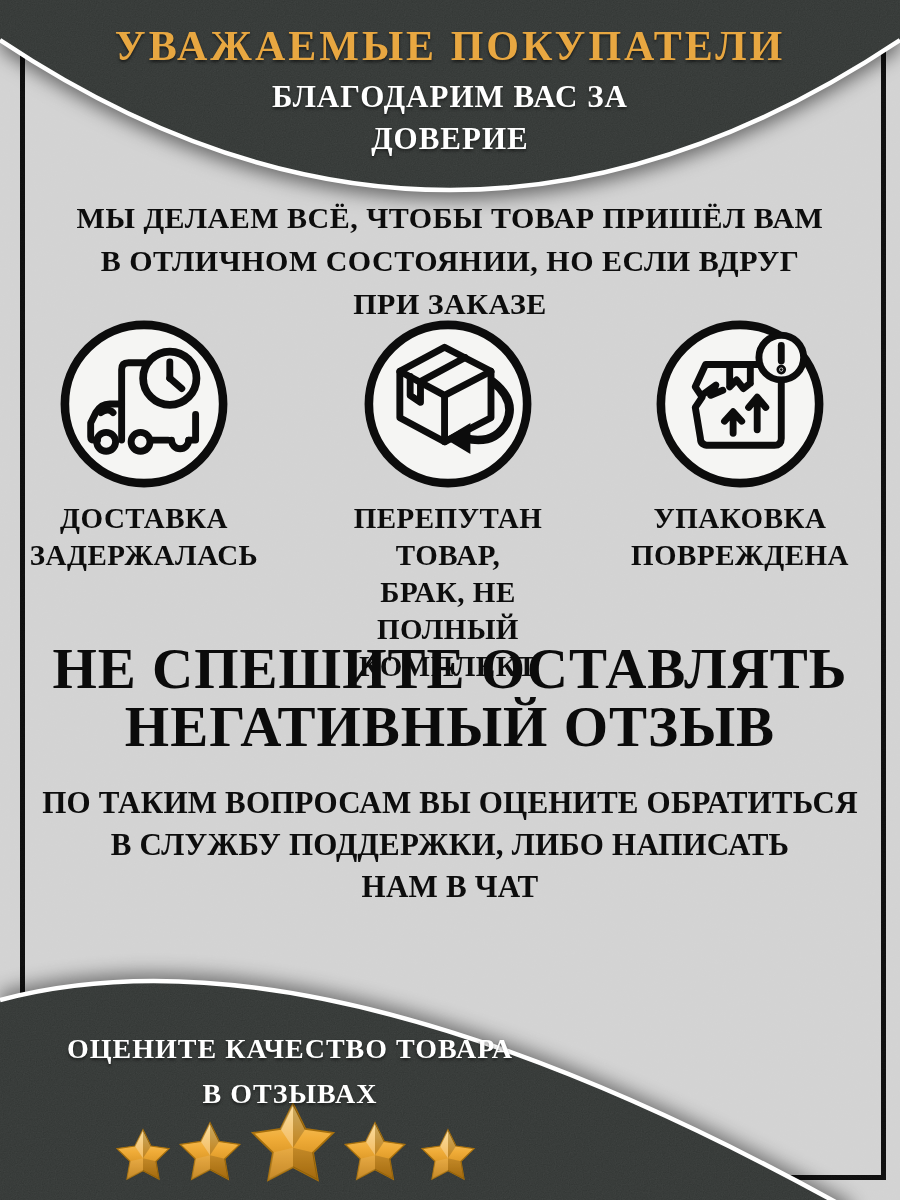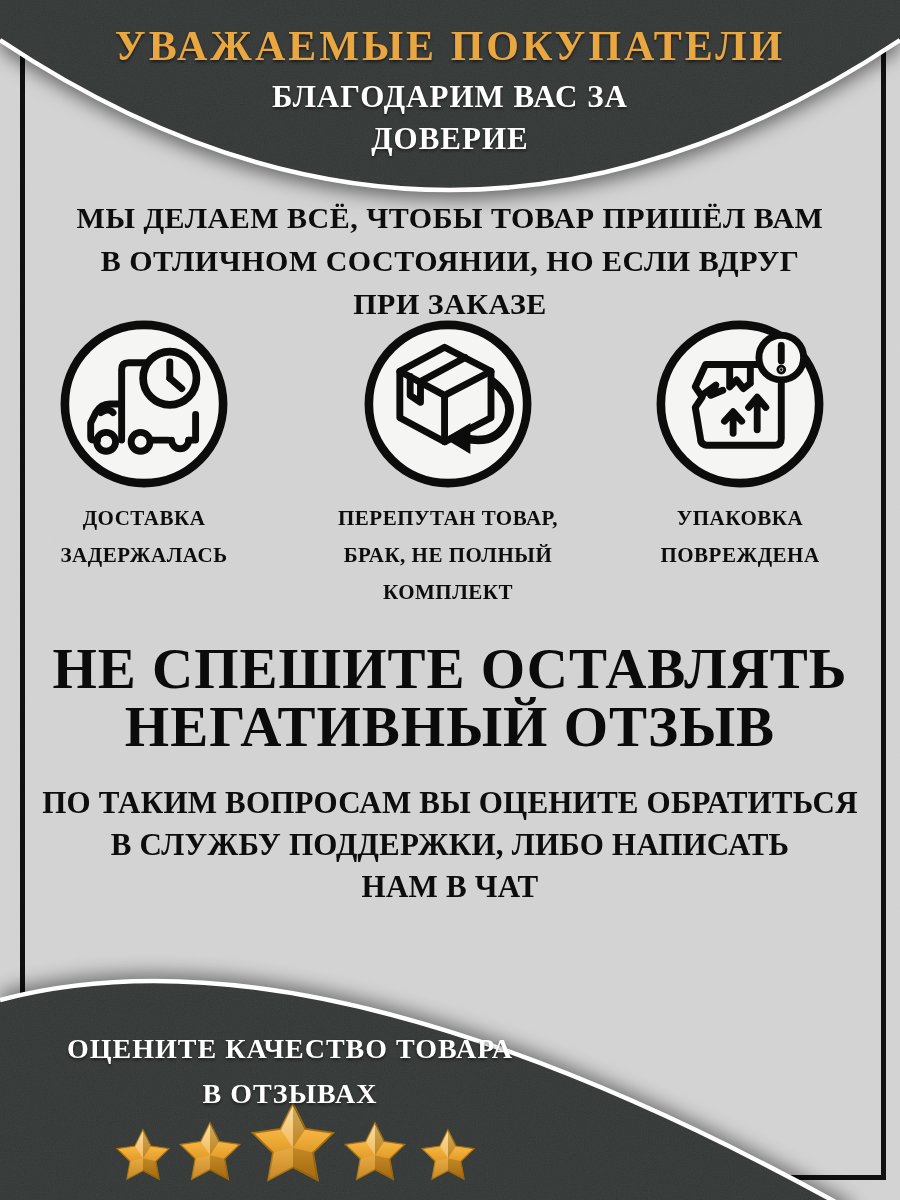--- a/index.html
+++ b/index.html
@@ -27,21 +27,21 @@
     font-size:31px;line-height:42px;color:#ffffff;letter-spacing:1px;
     text-shadow:0 2px 3px rgba(0,0,0,.5);
   }
   .intro{
     left:40px;top:196px;width:820px;
     font-size:30px;line-height:43px;color:#0d0d0d;letter-spacing:.5px;
   }
   .card{position:absolute;top:318px;text-align:center;}
   .card .badge{display:block;margin:0 auto;}
   .card .lbl{
-    margin-top:10px;font-size:21px;line-height:37px;color:#0d0d0d;letter-spacing:.5px;
+    margin-top:10px;font-size:29px;line-height:37px;color:#0d0d0d;letter-spacing:.5px;
   }
   .card1{left:24px;width:240px;}
   .card2{left:308px;width:280px;}
   .card3{left:595px;width:290px;}
   .headline{
     left:30px;top:640px;width:840px;
     font-size:57px;line-height:58px;color:#0b0b0b;letter-spacing:1px;
   }
   .support{
     left:30px;top:782px;width:840px;

